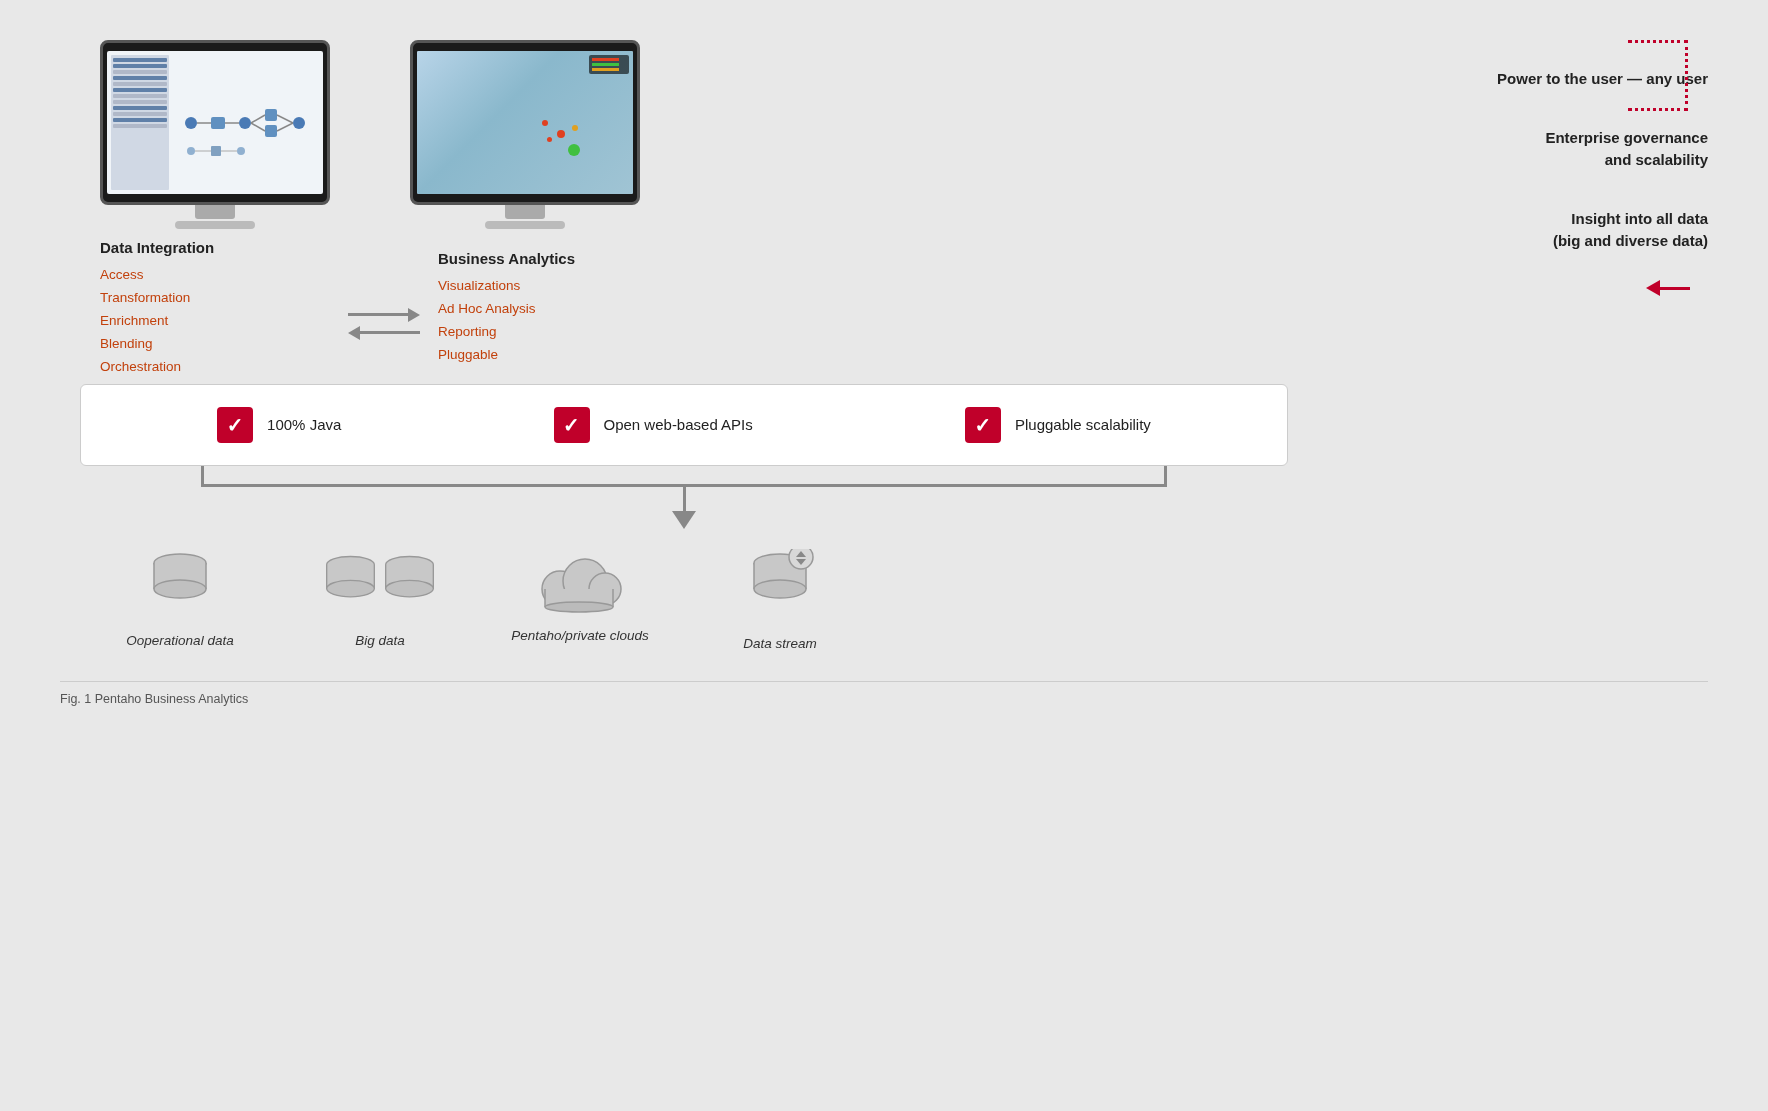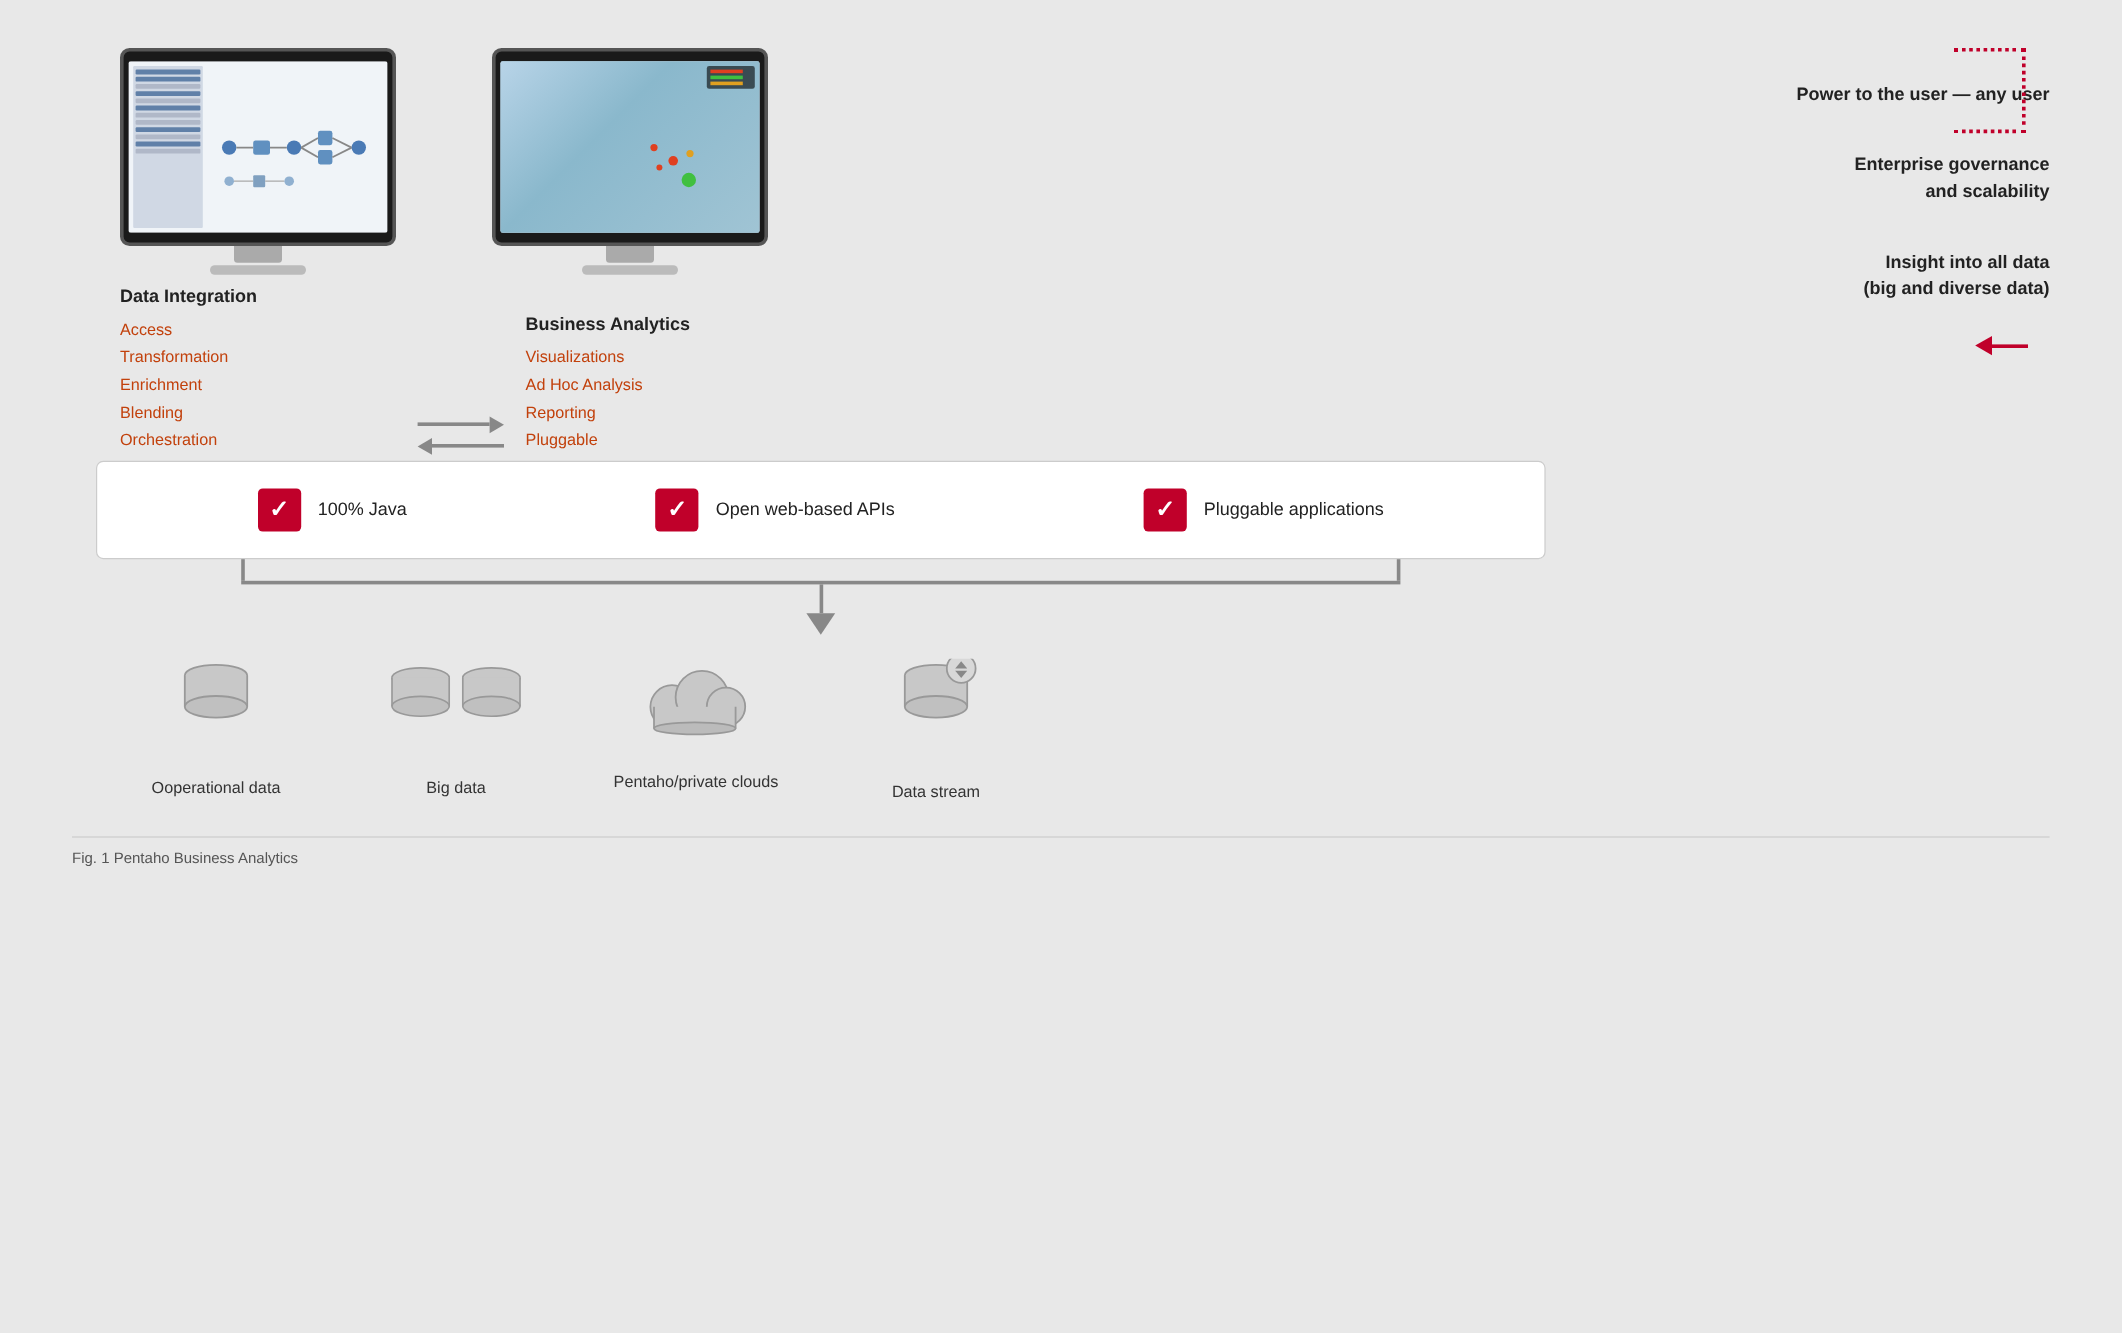--- a/index.html
+++ b/index.html
@@ -204,22 +204,23 @@
       align-items: flex-start;
       justify-content: space-around;
       margin-left: 20px;
       margin-right: 20px;
       gap: 0;
     }
     .data-source {
       display: flex;
       flex-direction: column;
       align-items: center;
-      gap: 30px;
+      gap: 14px;
       width: 200px;
+      font-style: italic;
     }
     .data-source-icon {
       display: flex;
       flex-direction: column;
       align-items: center;
     }
     .data-source-label {
       font-size: 13.5px;
       text-align: center;
       color: #333;
@@ -251,21 +252,21 @@
       margin-top: 30px;
       border-top: 1px solid #ccc;
       padding-top: 10px;
       font-size: 12.5px;
       color: #555;
     }
     
     .diagram-middle {
       display: flex;
       flex-direction: row;
-      align-items: flex-end;
+      align-items: center;
       gap: 18px;
       margin-left: 40px;
       margin-bottom: 5px;
     }
     .double-arrows {
       display: flex;
       flex-direction: column;
       align-items: center;
       gap: 4px;
     }
@@ -432,21 +433,21 @@
           <div class="feature-item">
             <div class="check-box">✓</div>
             <span class="feature-label">100% Java</span>
           </div>
           <div class="feature-item">
             <div class="check-box">✓</div>
             <span class="feature-label">Open web-based APIs</span>
           </div>
           <div class="feature-item">
             <div class="check-box">✓</div>
-            <span class="feature-label">Pluggable applications</span>
+            <span class="feature-label">Pluggable scalability</span>
           </div>
         </div>
 
         <div style="display:flex;flex-direction:column;align-items:center;">
           <div style="display:flex;flex-direction:row;width:80%;justify-content:space-between;">
             <div style="width:3px;height:18px;background:#888;"></div>
             <div style="width:3px;height:18px;background:#888;"></div>
           </div>
           <div style="width:80%;height:3px;background:#888;"></div>
 

